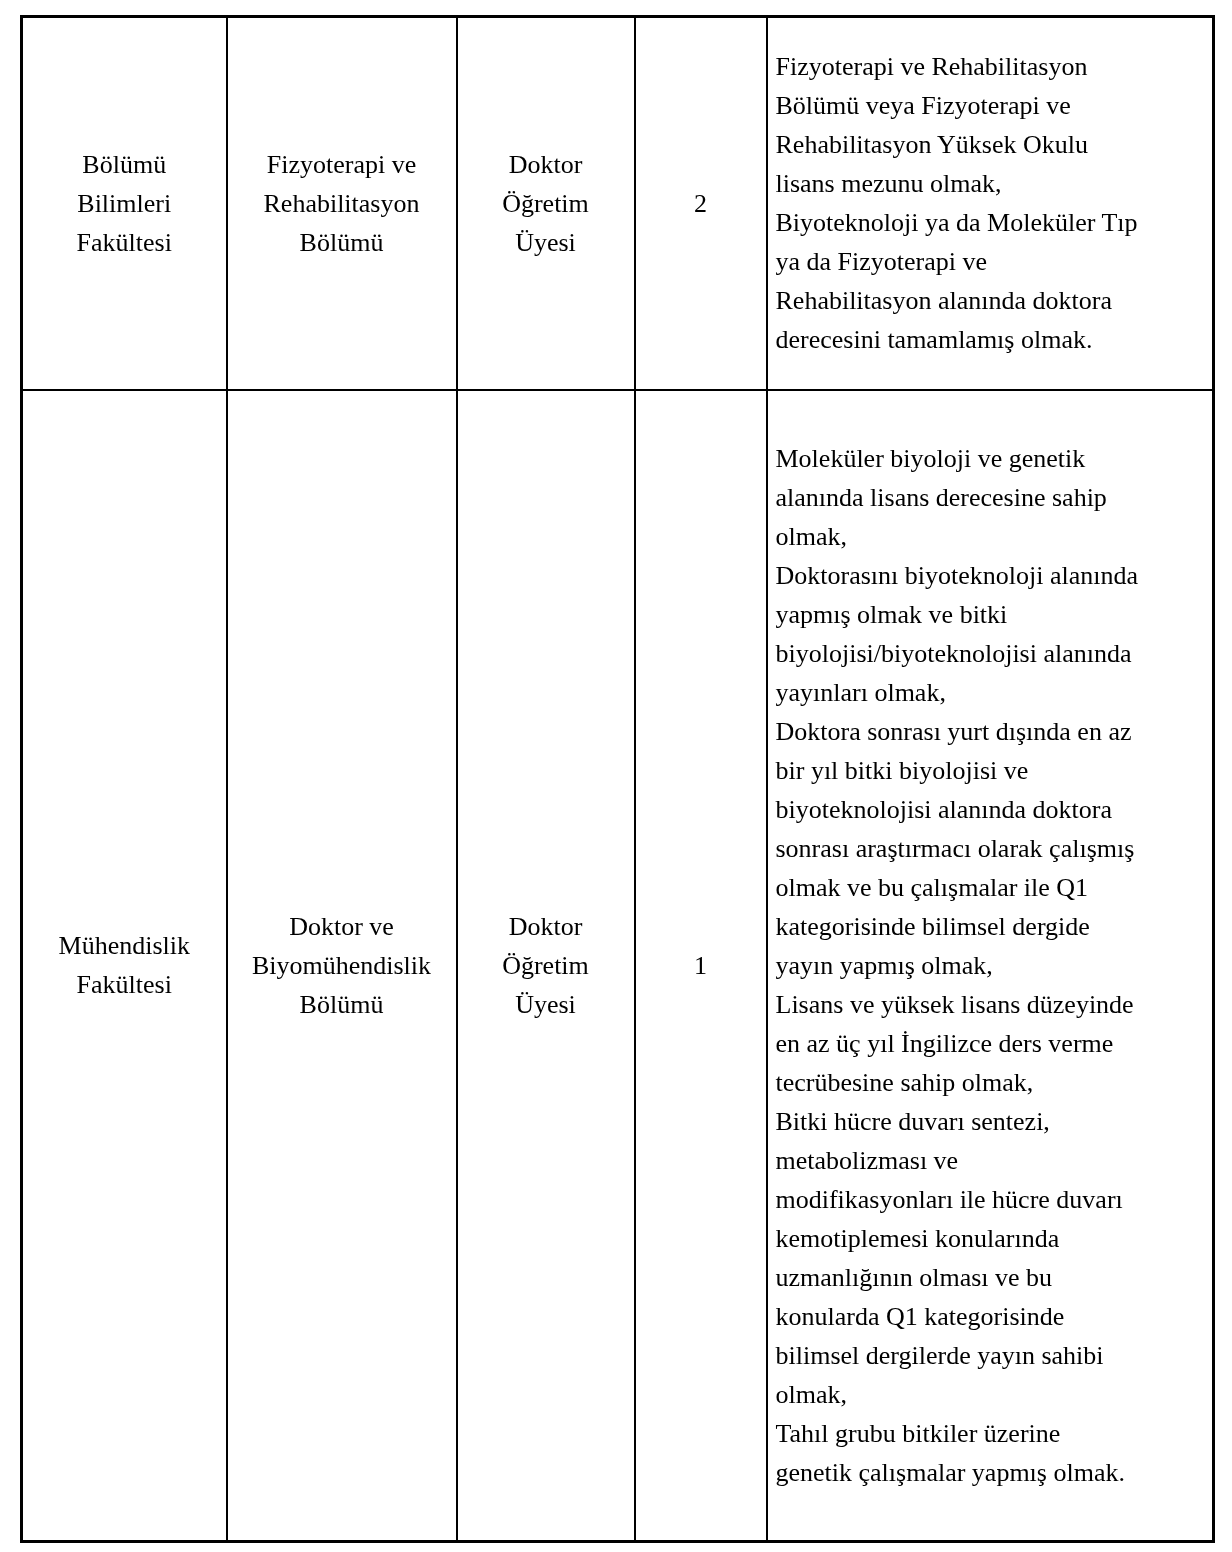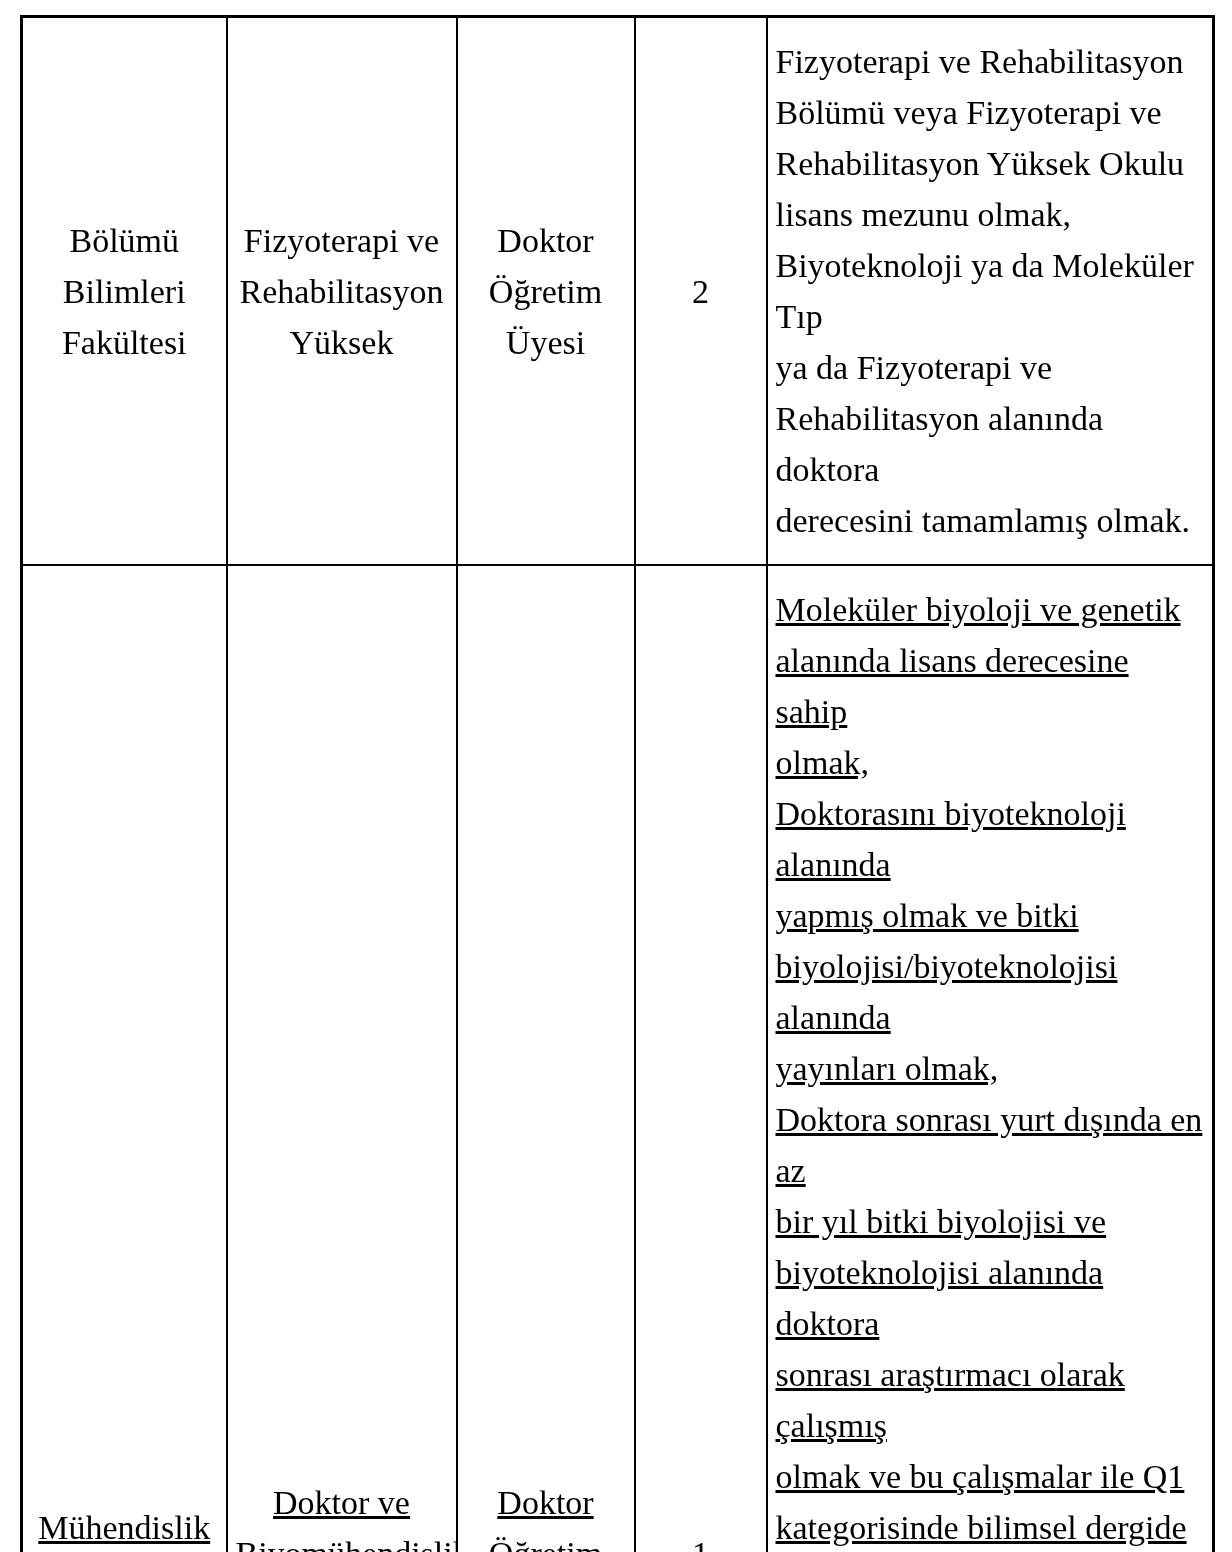--- a/index.html
+++ b/index.html
@@ -18,37 +18,37 @@
     padding: 15px 20px;
   }
   table.vacancy-table {
     border-collapse: collapse;
     table-layout: fixed;
     width: 1192px;
     border: 3px solid #000000;
   }
   table.vacancy-table td {
     border: 2px solid #000000;
-    font-size: 34px;
+    font-size: 26px;
     line-height: 1.5;
     vertical-align: middle;
     white-space: pre-line;
     padding: 18px 8px;
     box-sizing: border-box;
     overflow: hidden;
   }
   td.center-cell {
     text-align: center;
   }
   td.req-cell {
     text-align: left;
     padding: 14px 14px 14px 16px;
   }
   tr.row-1 td { height: 373px; }
-  tr.row-2 td { height: 1152px; text-decoration: underline; }
+  tr.row-2 td { height: 1152px; }
   col.c-faculty   { width: 205px; }
   col.c-dept      { width: 230px; }
   col.c-title     { width: 178px; }
   col.c-count     { width: 132px; }
   col.c-req       { width: 447px; }
 </style>
 </head>
 <body>
 
 <div class="page">
@@ -60,21 +60,21 @@
       <col class="c-count">
       <col class="c-req">
     </colgroup>
     <tbody>
       <tr class="row-1">
         <td class="center-cell">Bölümü
 Bilimleri
 Fakültesi</td>
         <td class="center-cell">Fizyoterapi ve
 Rehabilitasyon
-Yüksek</td>
+Bölümü</td>
         <td class="center-cell">Doktor
 Öğretim
 Üyesi</td>
         <td class="center-cell">2</td>
         <td class="req-cell">Fizyoterapi ve Rehabilitasyon
 Bölümü veya Fizyoterapi ve
 Rehabilitasyon Yüksek Okulu
 lisans mezunu olmak,
 Biyoteknoloji ya da Moleküler Tıp
 ya da Fizyoterapi ve

